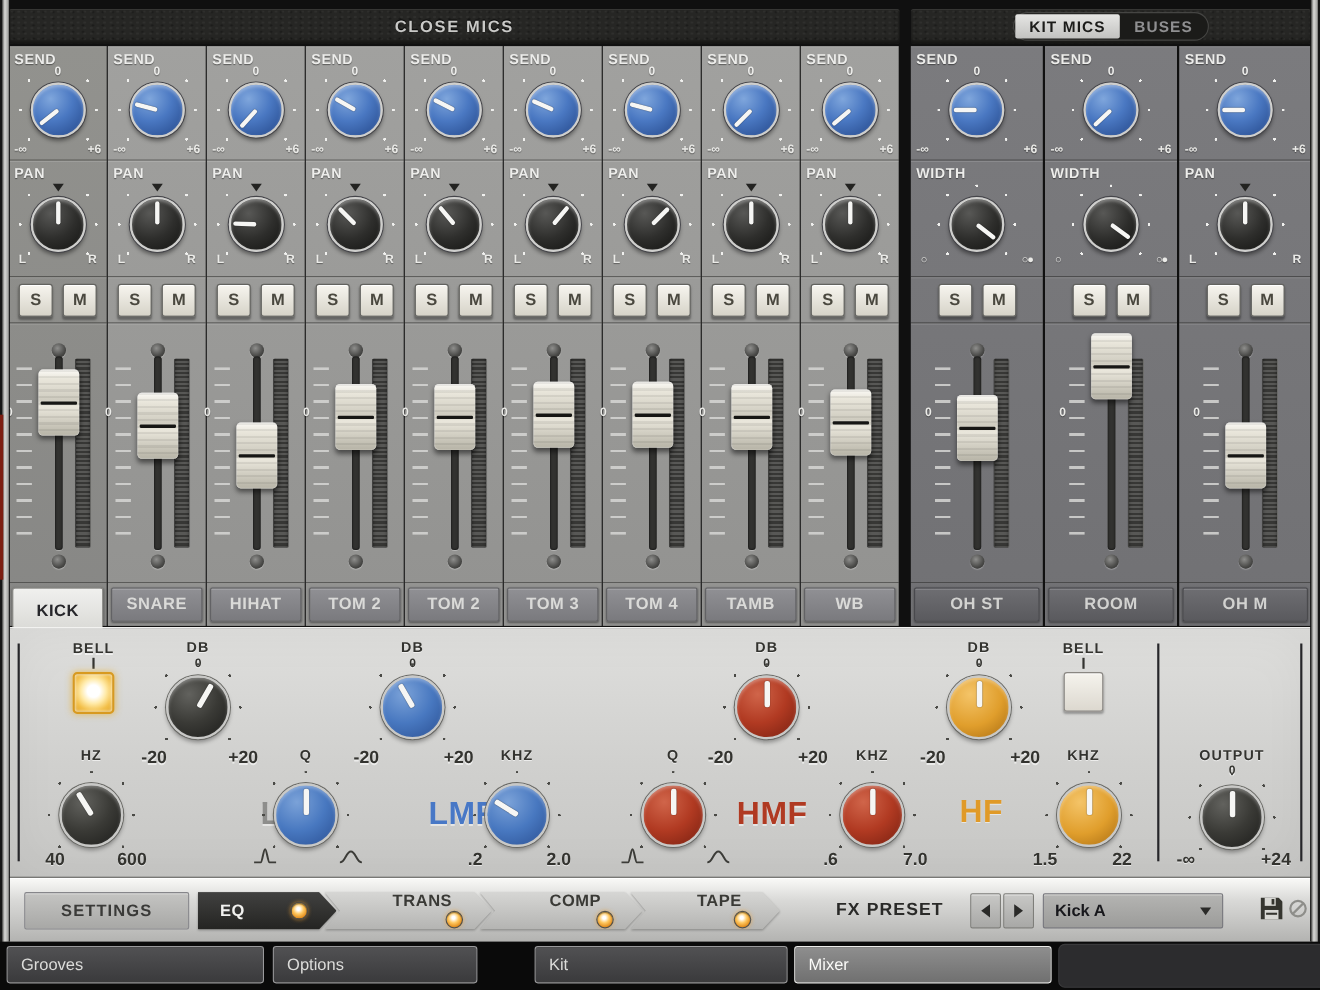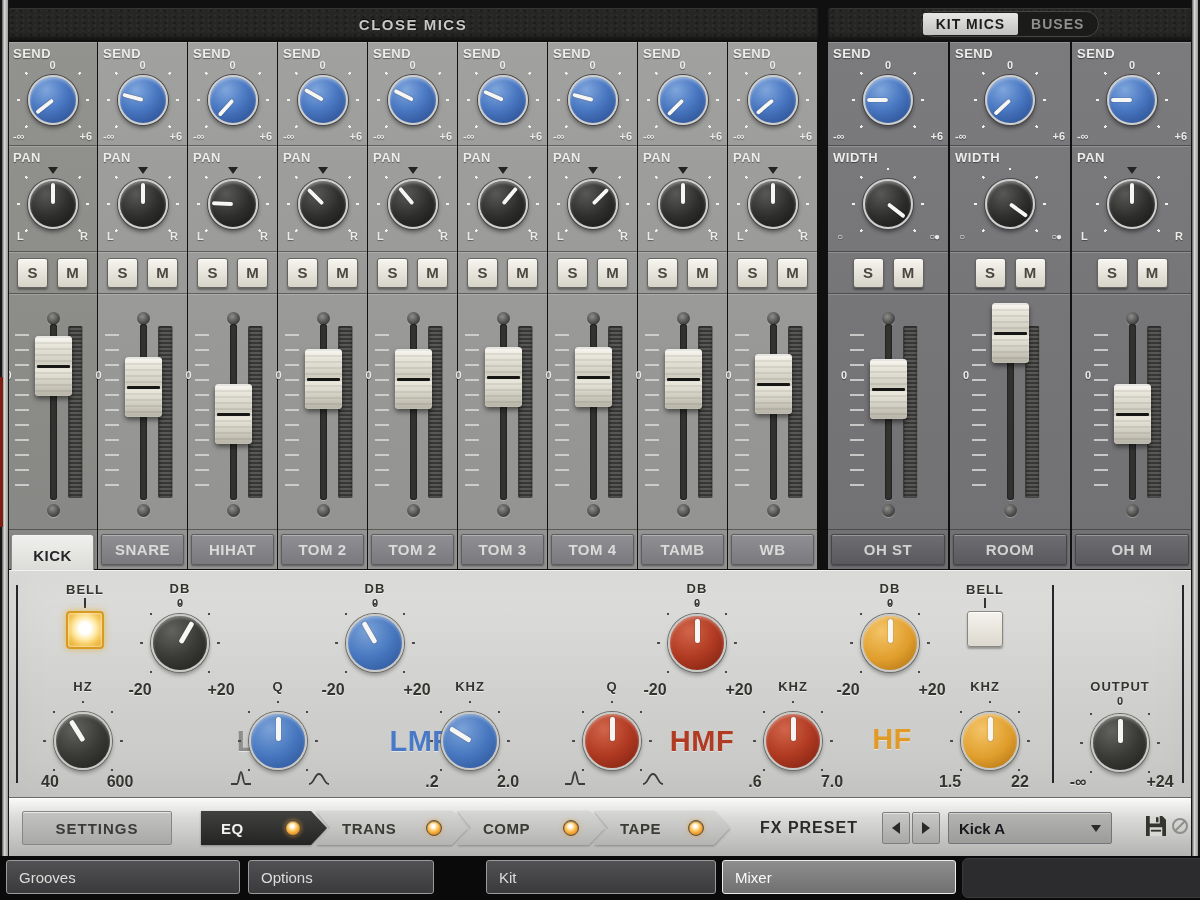--- a/index.html
+++ b/index.html
@@ -131,23 +131,23 @@
   
   #fx-bar{position:absolute;left:8px;top:797px;width:1184px;height:59px;z-index:5;
           background:linear-gradient(180deg,#fafaf8,#d9d9d7 35%,#b2b2b0);border-top:1px solid #6a6a68;box-shadow:inset 0 1px 0 #fff;}
   .settings-btn{position:absolute;left:14px;top:13px;width:150px;height:34px;border:1px solid #86868a;border-radius:2px;
           background:linear-gradient(#c4c4c2,#a8a8a6);color:#3a3a38;font-family:inherit;font-weight:bold;font-size:15px;letter-spacing:1px;
           box-shadow:inset 0 1px 0 rgba(255,255,255,.6);padding:0;}
   .chain{position:absolute;left:172px;top:13px;height:34px;display:flex;filter:drop-shadow(0 1px 1px rgba(0,0,0,.3));}
   .ctab{position:relative;height:34px;display:flex;align-items:center;font-weight:bold;font-size:15px;letter-spacing:.5px;border:none;padding:0;font-family:inherit;}
   .ctab .lbl{padding-left:26px;}
   .ctab.first .lbl{padding-left:20px;}
-  .ctab{clip-path:polygon(0 0,calc(100% - 16px) 0,100% 50%,calc(100% - 16px) 100%,0 100%,14px 50%);margin-left:21px;}
+  .ctab{clip-path:polygon(0 0,calc(100% - 16px) 0,100% 50%,calc(100% - 16px) 100%,0 100%,14px 50%);}
   .ctab.first{clip-path:polygon(0 0,calc(100% - 16px) 0,100% 50%,calc(100% - 16px) 100%,0 100%);}
-  .ctab + .ctab{margin-left:-11px;}
+  .ctab + .ctab{margin-left:-11px;flex-direction:column;}
   .ctab.active{background:linear-gradient(#414140,#242422);color:#f2f2f0;}
   .ctab.idle{background:linear-gradient(#d6d6d4,#b4b4b2);color:#3a3a36;}
   .led{width:14px;height:14px;border-radius:50%;margin-left:auto;margin-right:26px;border:1px solid #55524a;
        background:radial-gradient(circle at 45% 38%,#fff 12%,#ffc860 40%,#e08818 75%,#8a4c08);
        box-shadow:0 0 4px rgba(240,160,48,.7),inset 0 1px 1px rgba(0,0,0,.4);}
   .fxpreset{position:absolute;left:752px;top:13px;height:34px;display:flex;align-items:center;
        font-weight:bold;font-size:16px;letter-spacing:1px;color:#2a2a28;}
   .navbtn{position:absolute;top:14px;width:28px;height:32px;border:1px solid #7e7e7a;border-radius:2px;
        background:linear-gradient(#c8c8c6,#a8a8a6);box-shadow:inset 0 1px 0 rgba(255,255,255,.5);padding:0;
        display:flex;align-items:center;justify-content:center;}

